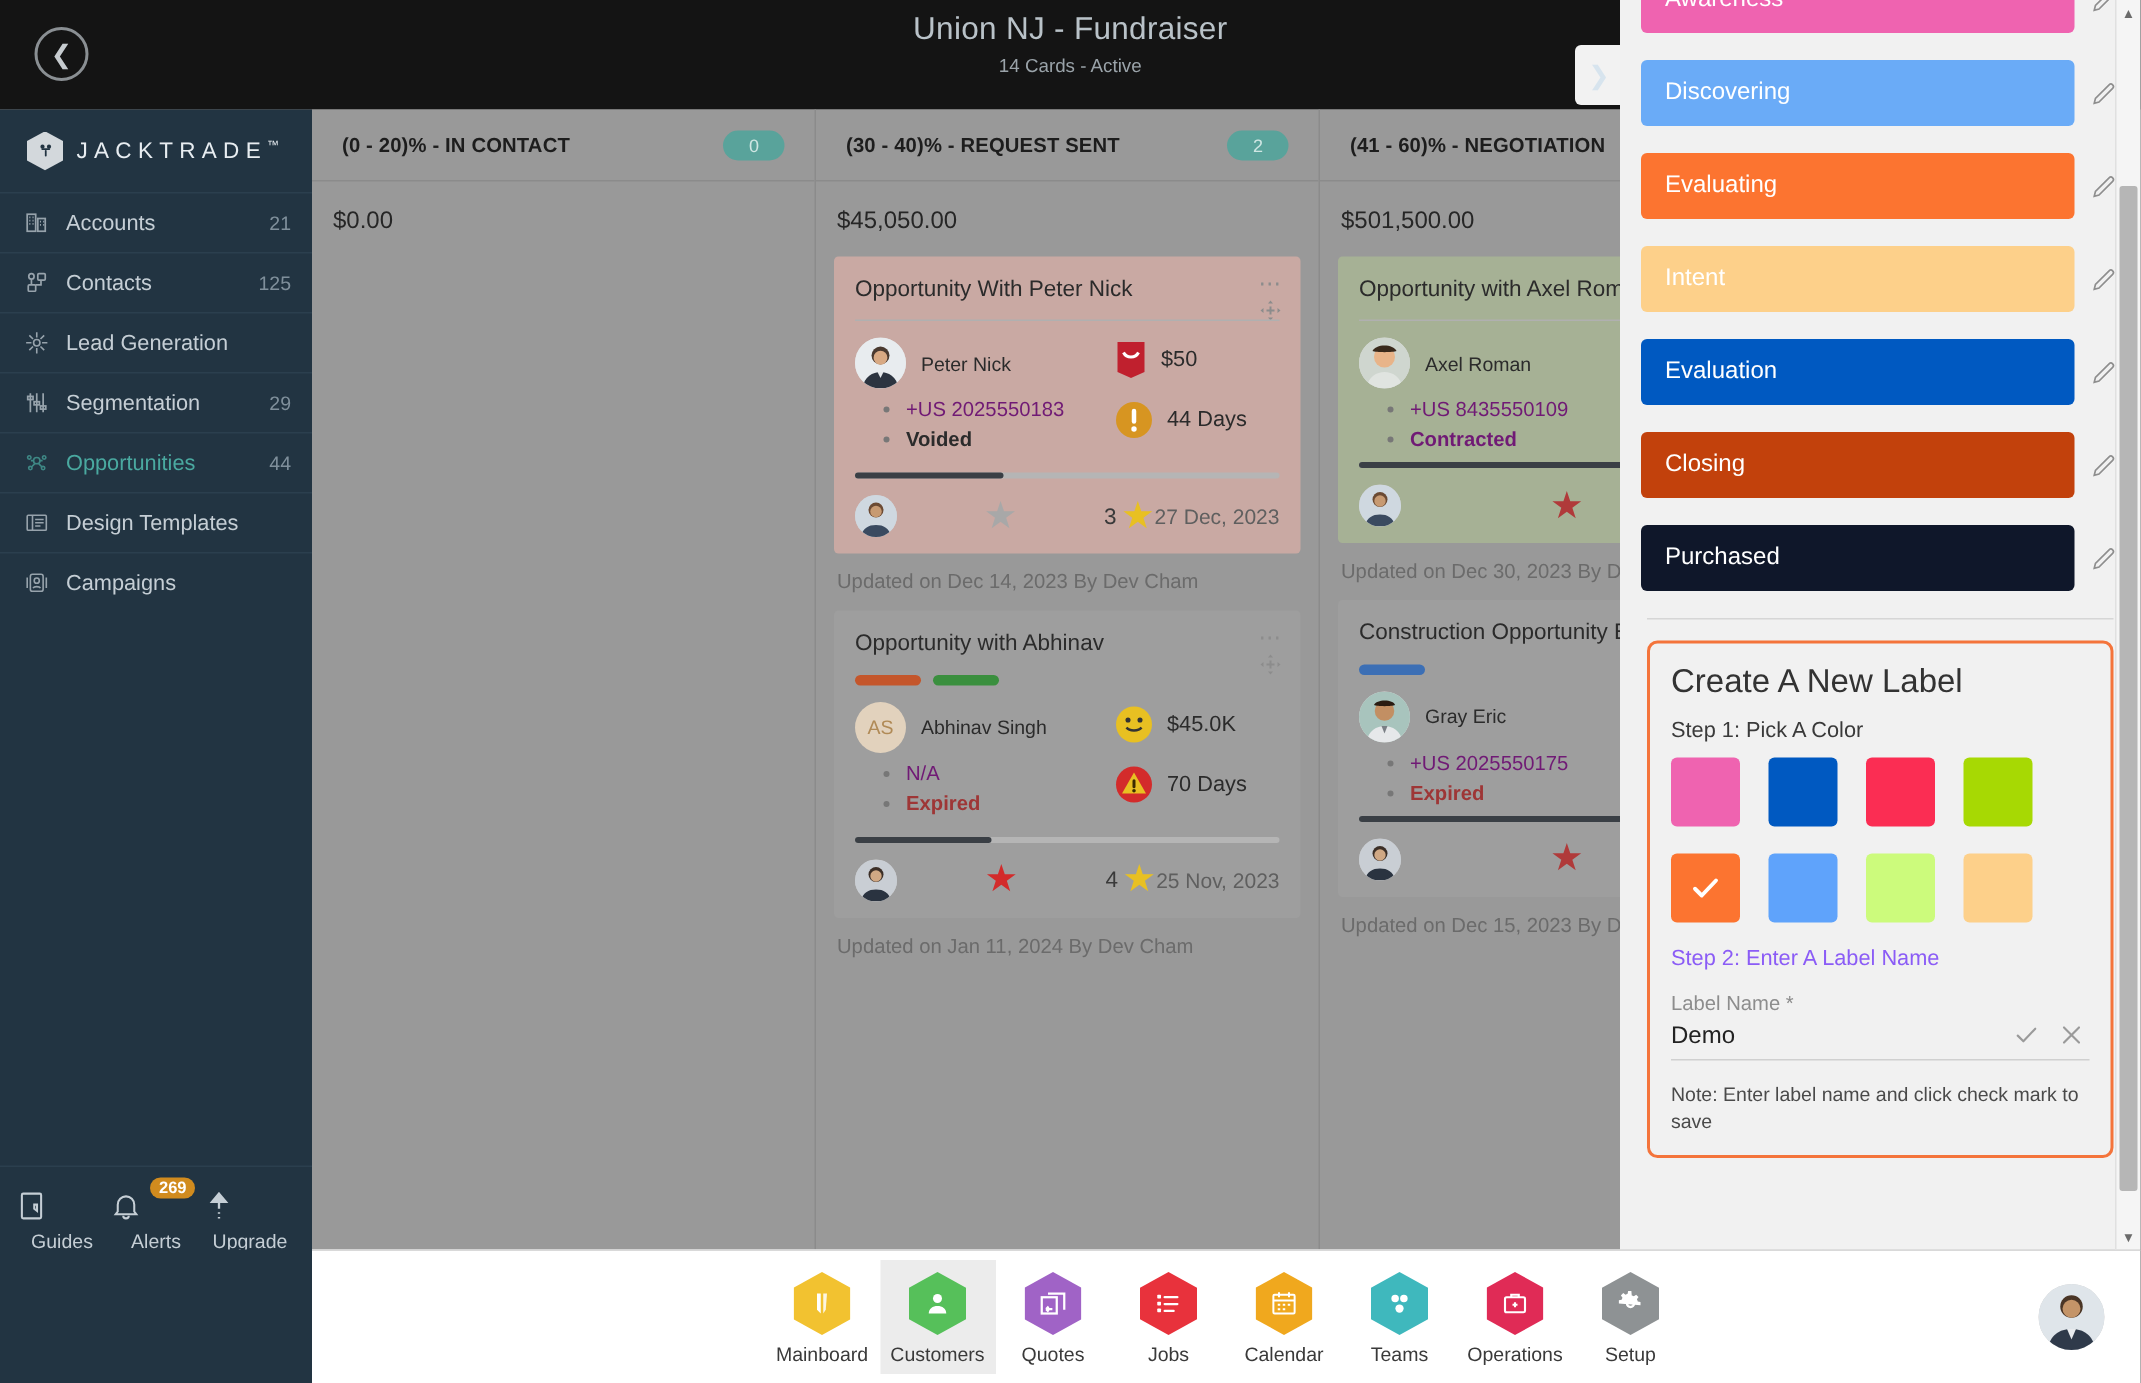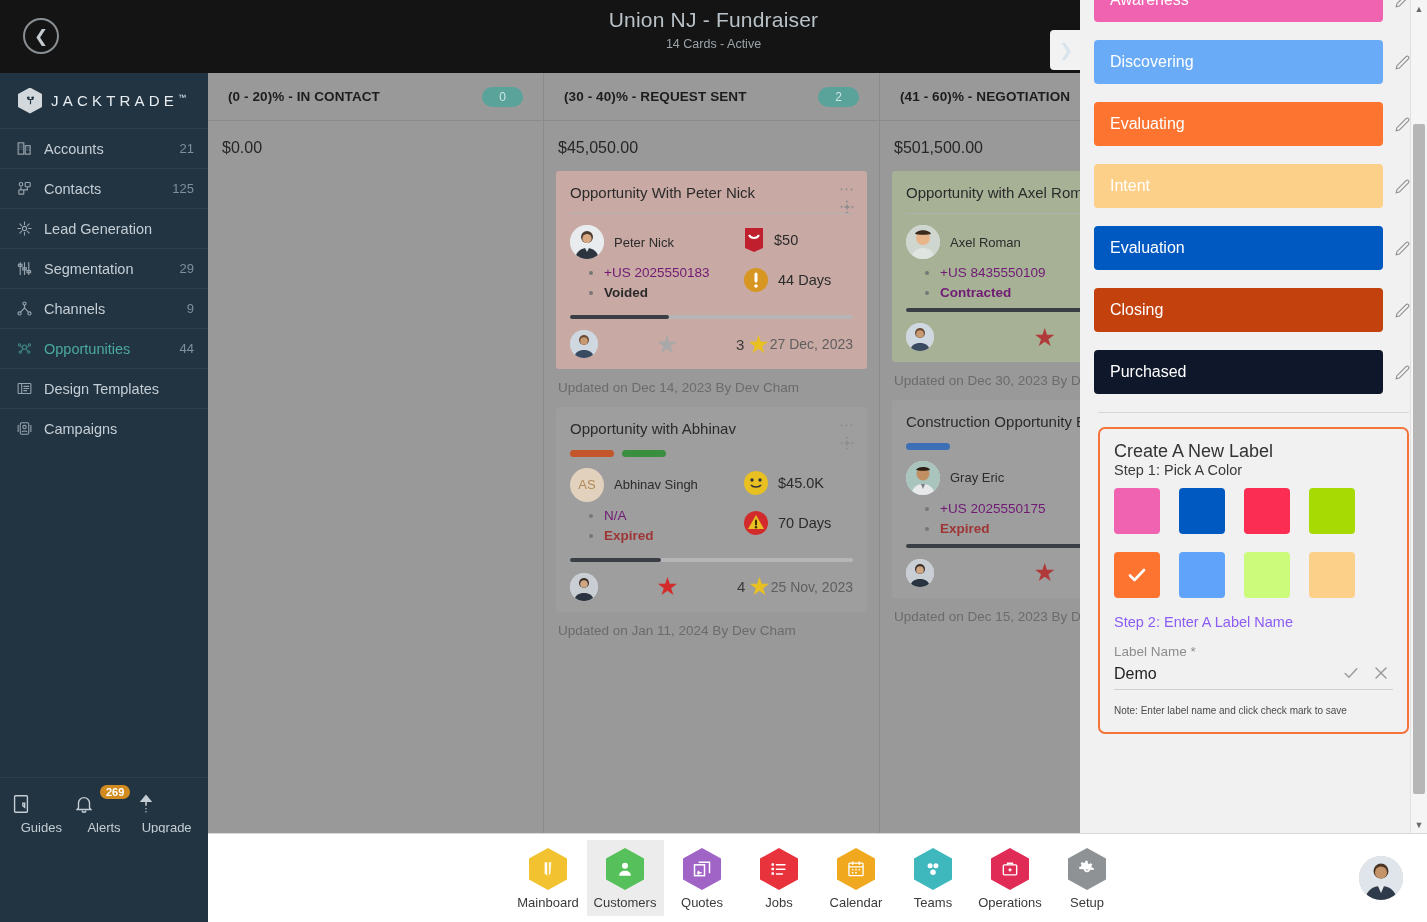--- a/index.html
+++ b/index.html
@@ -149,34 +149,34 @@
     flex:1; height:44px; border-radius:4px; color:#fff; font-size:16px;
     display:flex; align-items:center; padding-left:16px; cursor:pointer;
   }
   .edit-ico { width:20px; color:#8e8e8e; cursor:pointer; flex:0 0 20px; }
   .panel-div { height:1px; background:#d6d6d6; margin:6px 4px 14px 4px; }
 
   .newlabel {
     border:2px solid #f4743b; border-radius:7px; margin:0 4px;
     padding:12px 14px 14px 14px; background:#f1f1f1;
   }
-  .nl-title { font-size:18px; color:#333; }
+  .nl-title { font-size:22px; color:#333; margin-bottom:12px; }
   .nl-step { font-size:14.5px; color:#3a3a3a; margin-bottom:10px; }
   .swatches { display:flex; flex-wrap:wrap; gap:18px 19px; margin-bottom:16px; }
   .sw {
     width:46px; height:46px; border-radius:4px; cursor:pointer;
     display:flex; align-items:center; justify-content:center;
     color:#fff; font-size:22px;
   }
   .nl-step2 { font-size:14.5px; color:#8b5cf6; margin:14px 0 14px 0; }
   .fld-label { font-size:13.5px; color:#8d8d8d; }
   .fld-row { display:flex; align-items:flex-end; gap:8px; border-bottom:1px solid #d0d0d0; padding-bottom:6px; margin-top:4px; }
   .fld-val { flex:1; font-size:16px; color:#222; }
   .fld-ic { color:#9a9a9a; font-size:18px; cursor:pointer; width:22px; text-align:center; }
-  .nl-note { font-size:10px; color:#4a4a4a; margin-top:14px; line-height:1.35; }
+  .nl-note { font-size:13px; color:#4a4a4a; margin-top:14px; line-height:1.35; }
 
   
   .scroll {
     position:absolute; right:0; top:0; width:17px; height:833px;
     background:#f5f5f5; border-left:1px solid #e0e0e0;
   }
   .scroll .arr { height:17px; display:flex; align-items:center; justify-content:center; color:#6b6b6b; font-size:9px; cursor:pointer; }
   .scroll .arr.bot { position:absolute; bottom:0; left:0; right:0; }
   .scroll .thumb { position:absolute; left:2px; right:2px; top:124px; height:670px; background:#b6b6b6; border-radius:2px; cursor:pointer; }
 
@@ -275,32 +275,20 @@
       <span class="nav-ico">
           <svg width="17" height="17" viewBox="0 0 24 24" fill="none" stroke="currentColor" stroke-width="1.6">
             <path d="M6 3v18M12 3v18M18 3v18"></path>
             <rect x="3.5" y="6" width="5" height="3"></rect>
             <rect x="9.5" y="11" width="5" height="3"></rect>
             <rect x="15.5" y="15" width="5" height="3"></rect>
           </svg>
         </span>
       <span class="nav-label">Segmentation</span>
       <span class="nav-count">29</span>
-    </div>
-    <div class="nav-item">
-      <span class="nav-ico">
-          <svg width="17" height="17" viewBox="0 0 24 24" fill="none" stroke="currentColor" stroke-width="1.6">
-            <circle cx="12" cy="5" r="2.2"></circle>
-            <circle cx="5" cy="19" r="2.2"></circle>
-            <circle cx="19" cy="19" r="2.2"></circle>
-            <path d="M12 7.2v4M12 11.2L6.5 17M12 11.2L17.5 17"></path>
-          </svg>
-        </span>
-      <span class="nav-label">Channels</span>
-      <span class="nav-count">9</span>
     </div>
     <div class="nav-item active">
       <span class="nav-ico">
           <svg width="17" height="17" viewBox="0 0 24 24" fill="none" stroke="currentColor" stroke-width="1.5">
             <circle cx="12" cy="10" r="3"></circle>
             <circle cx="5" cy="7" r="1.6"></circle>
             <circle cx="19" cy="7" r="1.6"></circle>
             <circle cx="6" cy="17" r="1.6"></circle>
             <circle cx="18" cy="17" r="1.6"></circle>
             <path d="M9 10H6.5M15 10h2.5M10 13l-3 3M14 13l3 3"></path>

